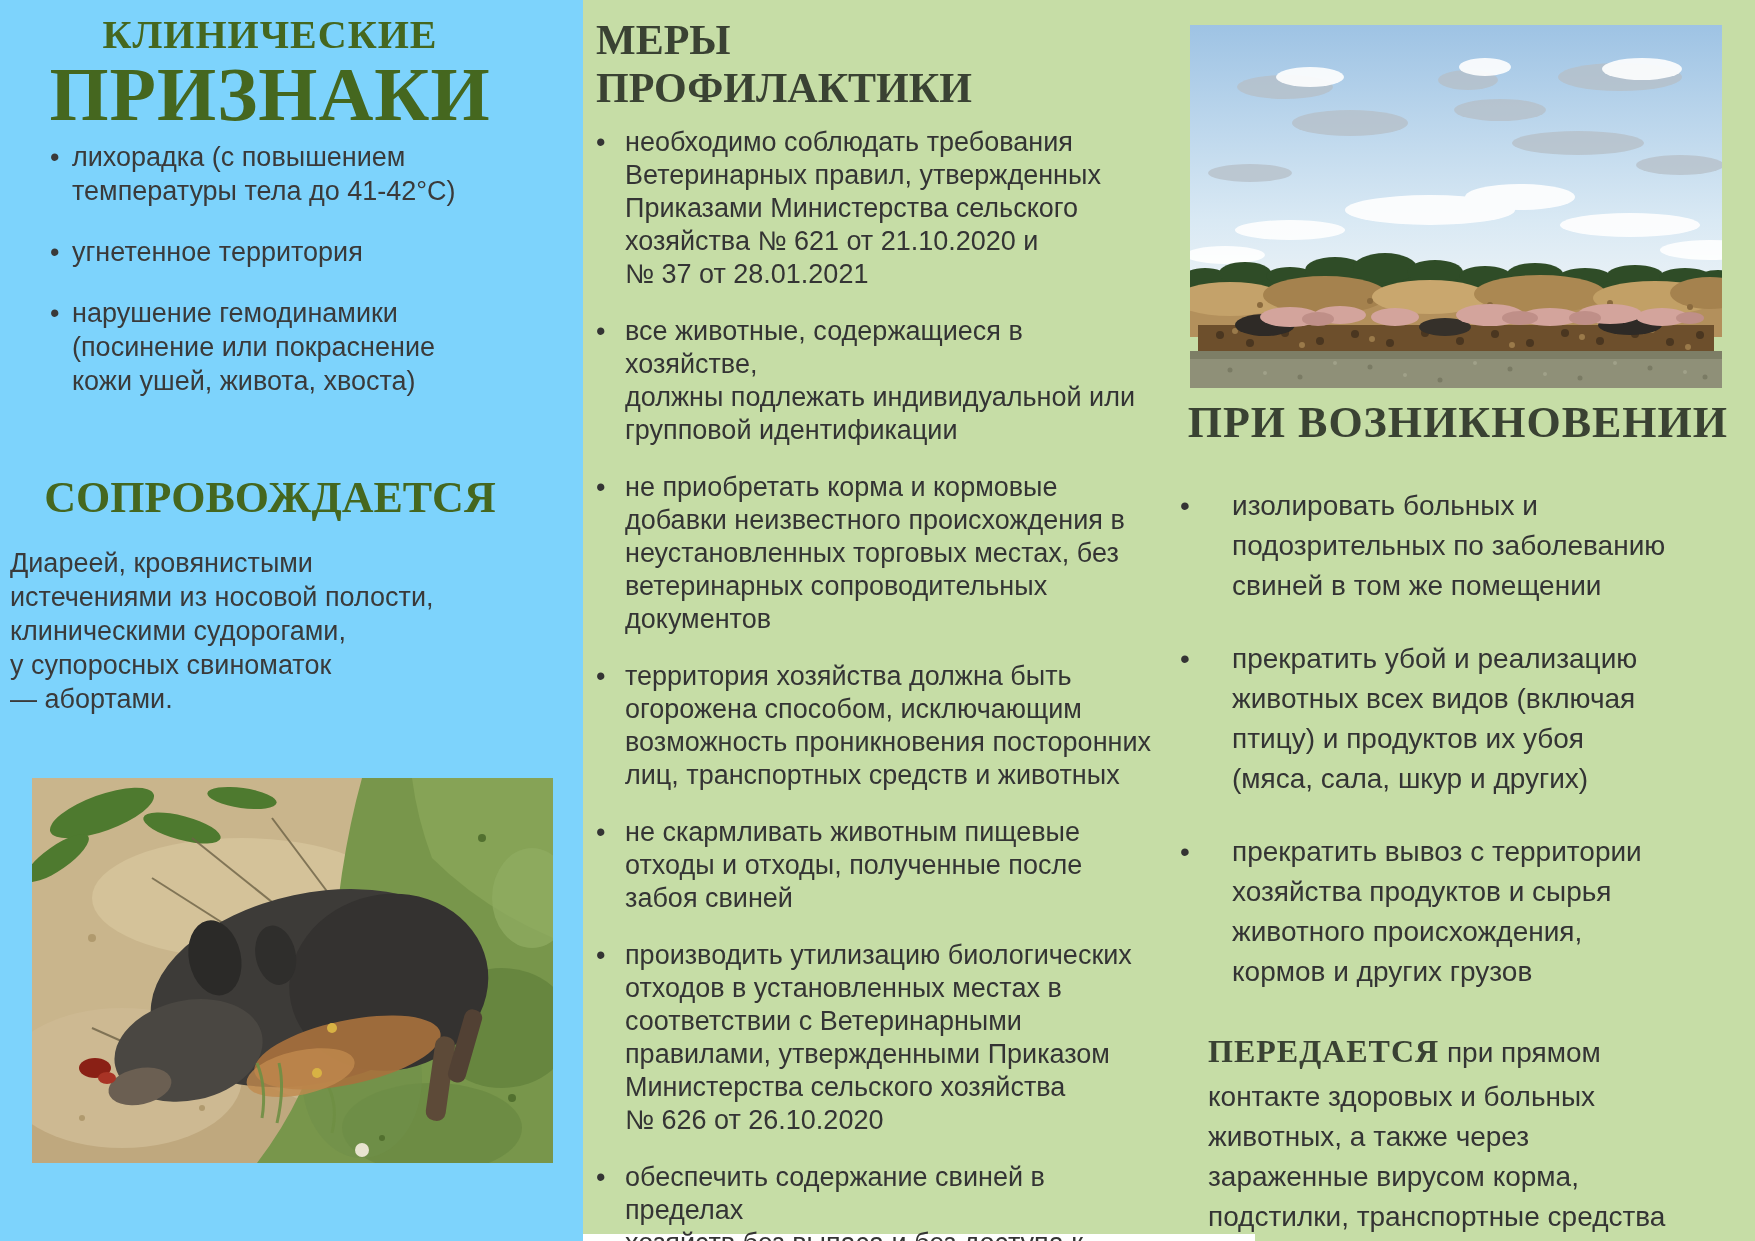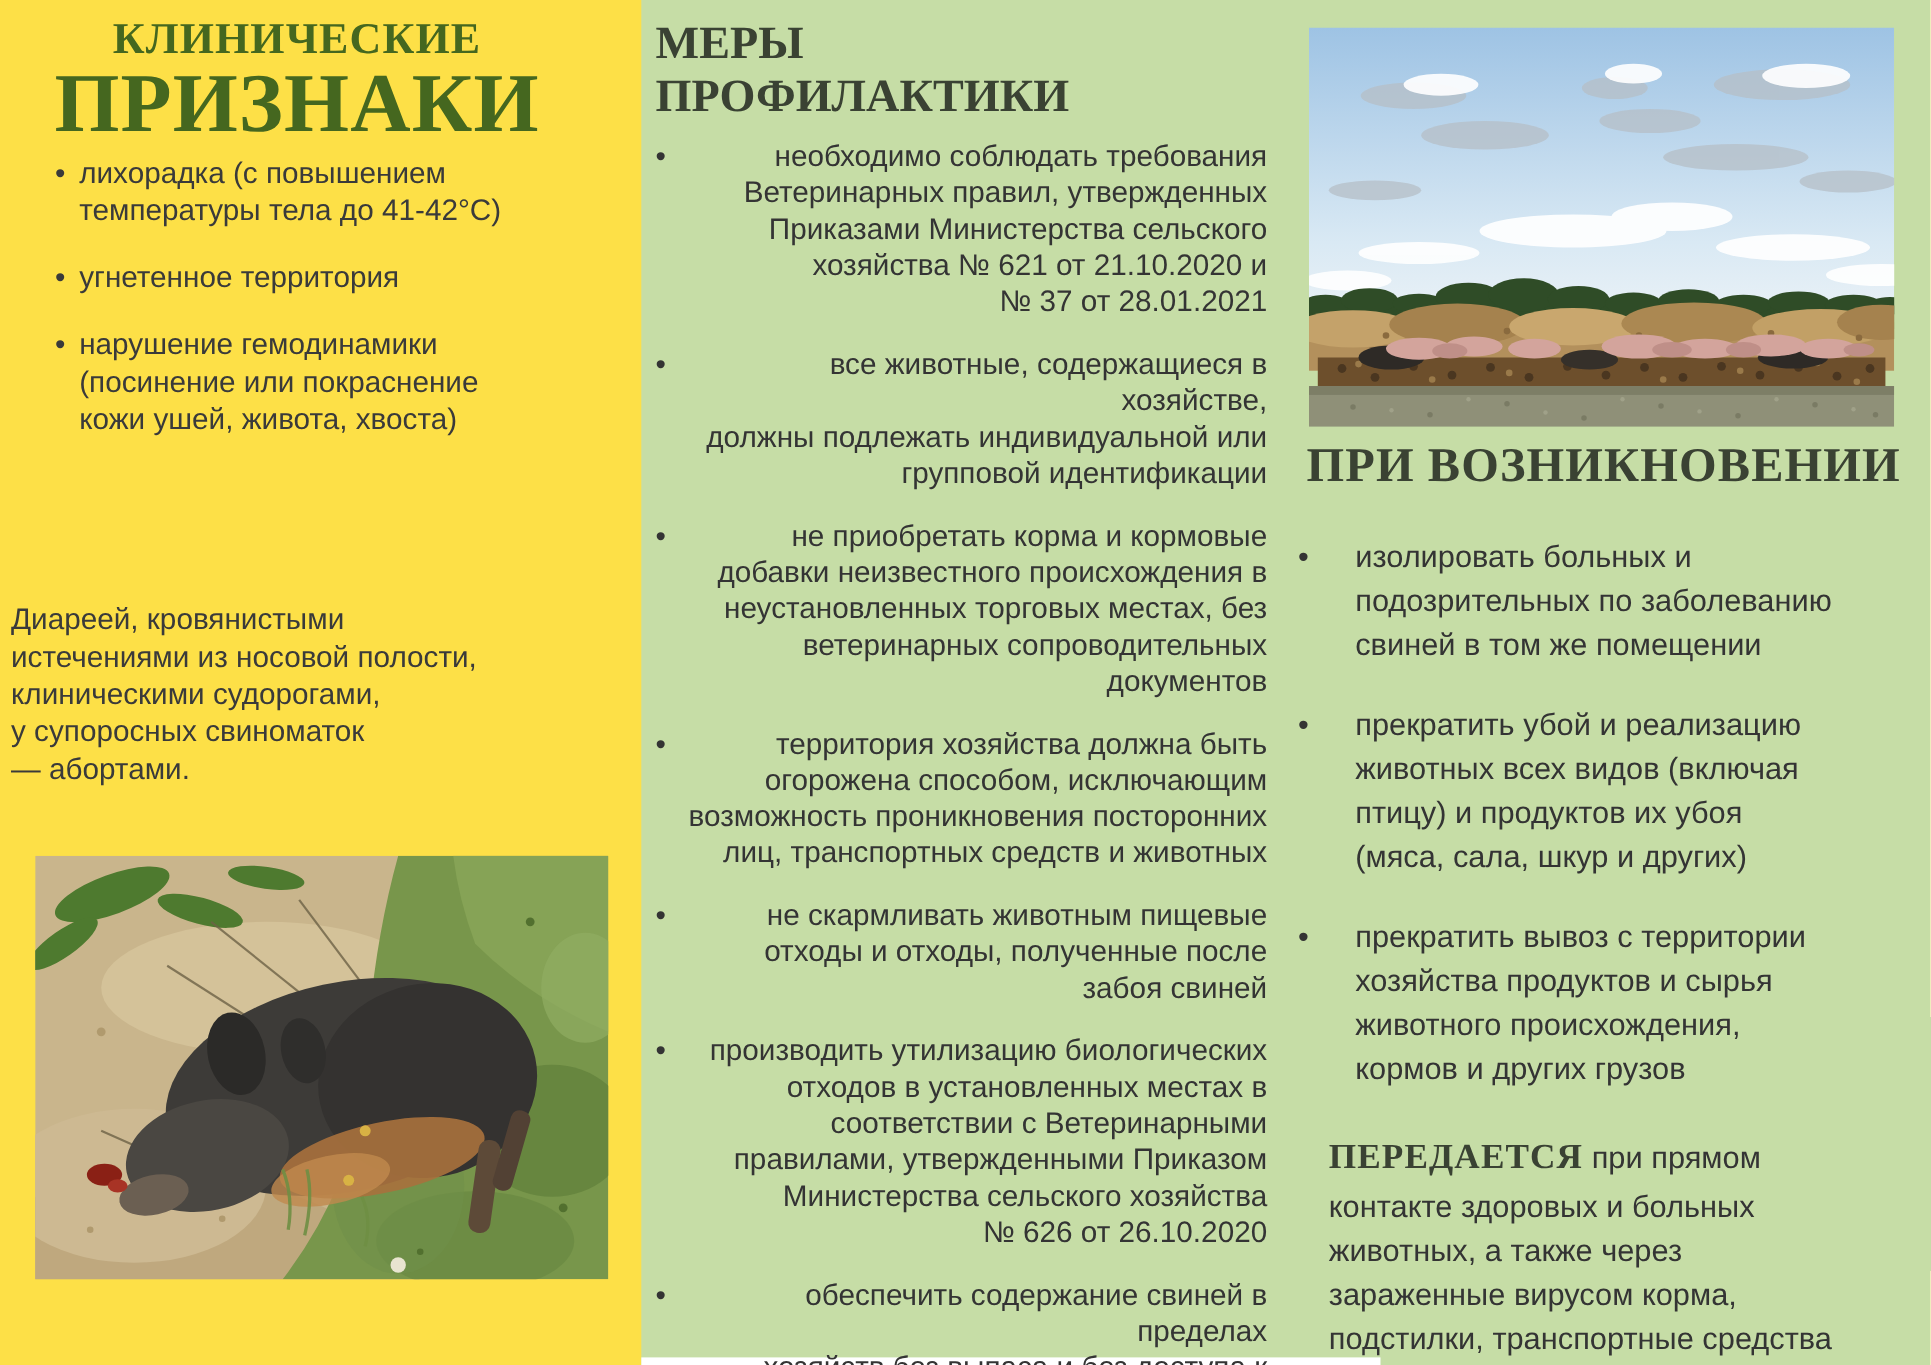--- a/index.html
+++ b/index.html
@@ -1,16 +1,16 @@
 <!DOCTYPE html>
 <html><head>
 <meta charset="utf-8">
 <style>
   html,body{margin:0;padding:0;background:#ffffff;}
-  .page{position:relative;width:1755px;height:1241px;background:#fde047;overflow:hidden;
+  .page{position:relative;width:1755px;height:1241px;background:#7dd3fc;overflow:hidden;
         font-family:"Liberation Sans", sans-serif;color:#333333;}
 
   
   .green-panel{position:absolute;left:583px;top:0;width:1172px;height:1241px;background:#c6dda6;}
   .bottom-white-strip{position:absolute;left:583px;top:1234px;width:672px;height:7px;background:#ffffff;}
 
   
   .left-title{position:absolute;left:0;top:12px;width:540px;text-align:center;
               font-family:"Liberation Serif", serif;font-weight:bold;color:#45671f;}
   .left-title .line1{font-size:40px;line-height:46px;letter-spacing:1px;}
@@ -28,21 +28,21 @@
   .left-paragraph{position:absolute;left:10px;top:546px;width:520px;
                   font-size:27px;line-height:34px;color:#3a3a3a;white-space:pre-line;}
 
   .photo-pig{position:absolute;left:32px;top:778px;width:521px;height:385px;display:block;}
 
   
   .mid-content{position:absolute;left:596px;top:16px;width:556px;}
   .mid-title{font-family:"Liberation Serif", serif;font-weight:bold;font-size:42px;line-height:48px;
              color:#3a4233;text-align:left;white-space:pre-line;margin:0 0 14px 0;}
   .mid-bullets{font-size:27px;line-height:33px;color:#343434;}
-  .mid-bullets li{padding-left:29px;margin-bottom:24px;text-align:right;}
+  .mid-bullets li{padding-left:29px;margin-bottom:24px;}
 
   
   .photo-landscape{position:absolute;left:1190px;top:25px;width:532px;height:363px;display:block;}
   .right-content{position:absolute;left:1180px;top:398px;width:548px;}
   .right-title{font-family:"Liberation Serif", serif;font-weight:bold;font-size:44px;line-height:50px;
                color:#3a4233;text-align:right;margin:0 0 38px 0;letter-spacing:1px;}
   .right-bullets{font-size:28px;line-height:40px;color:#343434;}
   .right-bullets li{padding-left:52px;margin-bottom:33px;}
   .right-bullets li::before{left:30px;}
 
@@ -67,20 +67,21 @@
 
   <ul class="blist left-bullets">
     <li>лихорадка (с повышением
 температуры тела до 41-42°C)</li>
     <li>угнетенное территория</li>
     <li>нарушение гемодинамики
 (посинение или покраснение
 кожи ушей, живота, хвоста)</li>
   </ul>
 
+  <div class="left-subtitle">СОПРОВОЖДАЕТСЯ</div>
   <div class="left-paragraph">Диареей, кровянистыми
 истечениями из носовой полости,
 клиническими судорогами,
 у супоросных свиноматок
 — абортами.</div>
 
   <svg class="photo-pig" viewBox="0 0 521 385" preserveAspectRatio="none" role="img">
     <rect width="521" height="385" fill="#c9b58c"></rect>
     <ellipse cx="120" cy="470" rx="260" ry="180" fill="#bfa87e"></ellipse>
     <ellipse cx="210" cy="120" rx="150" ry="60" fill="#d4c299"></ellipse>

